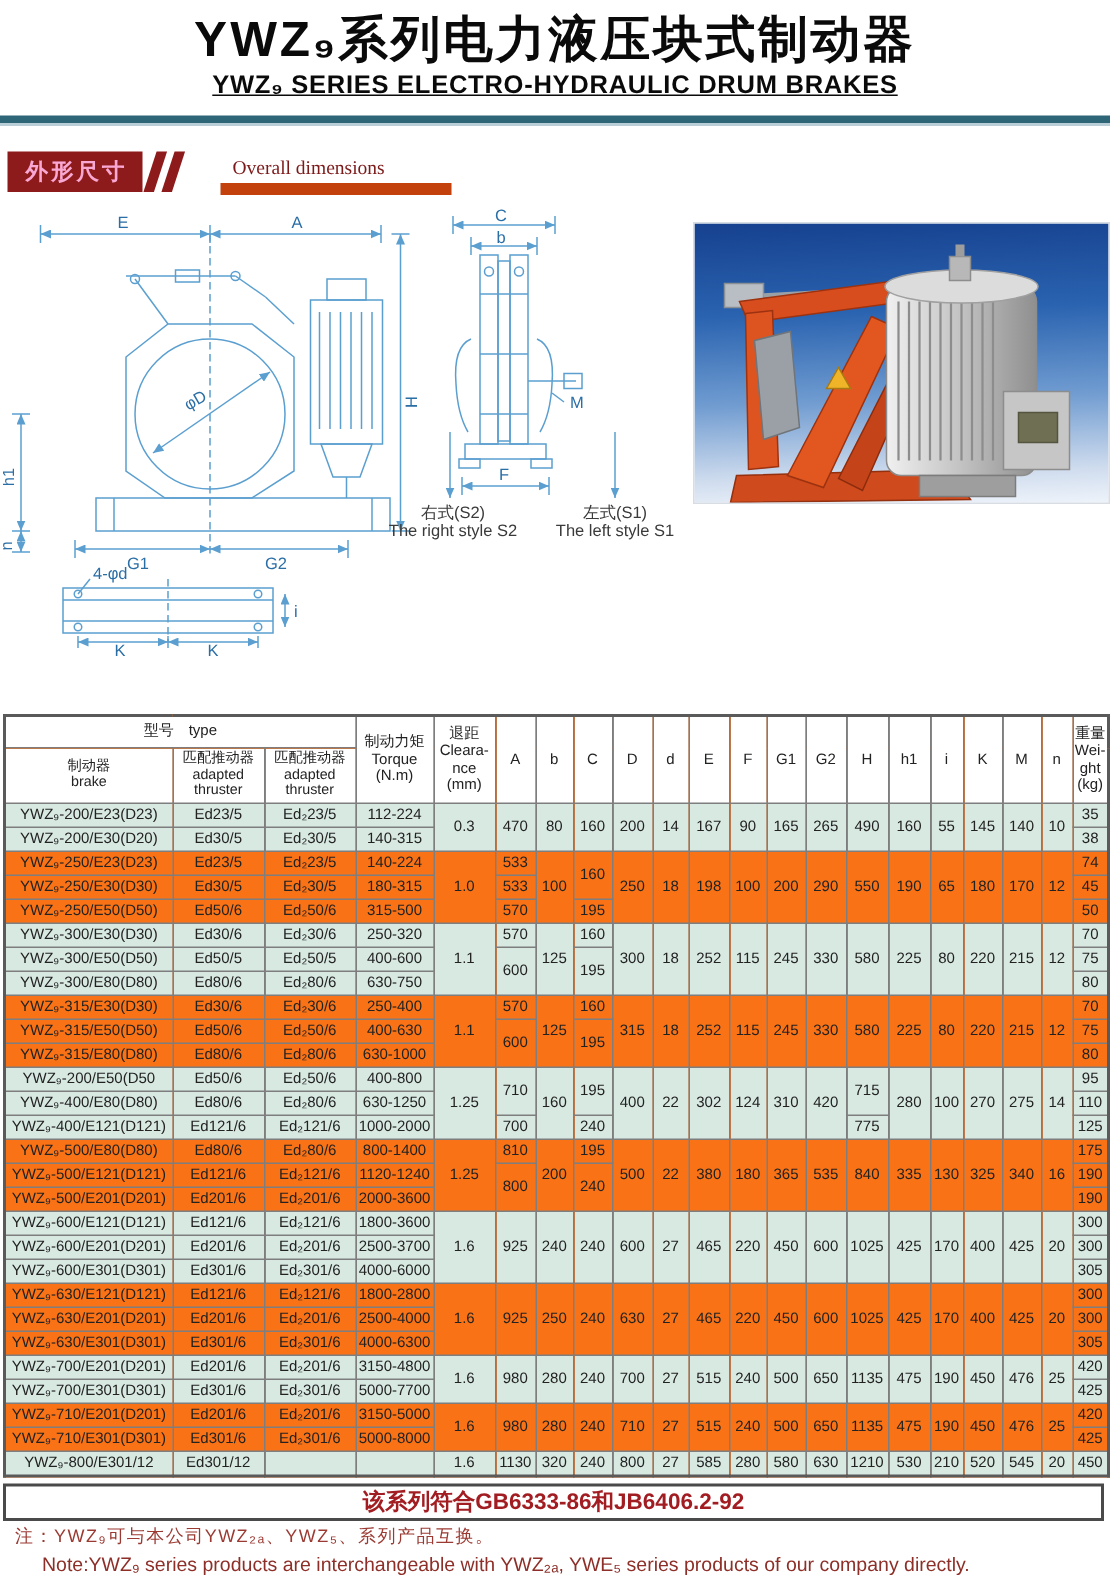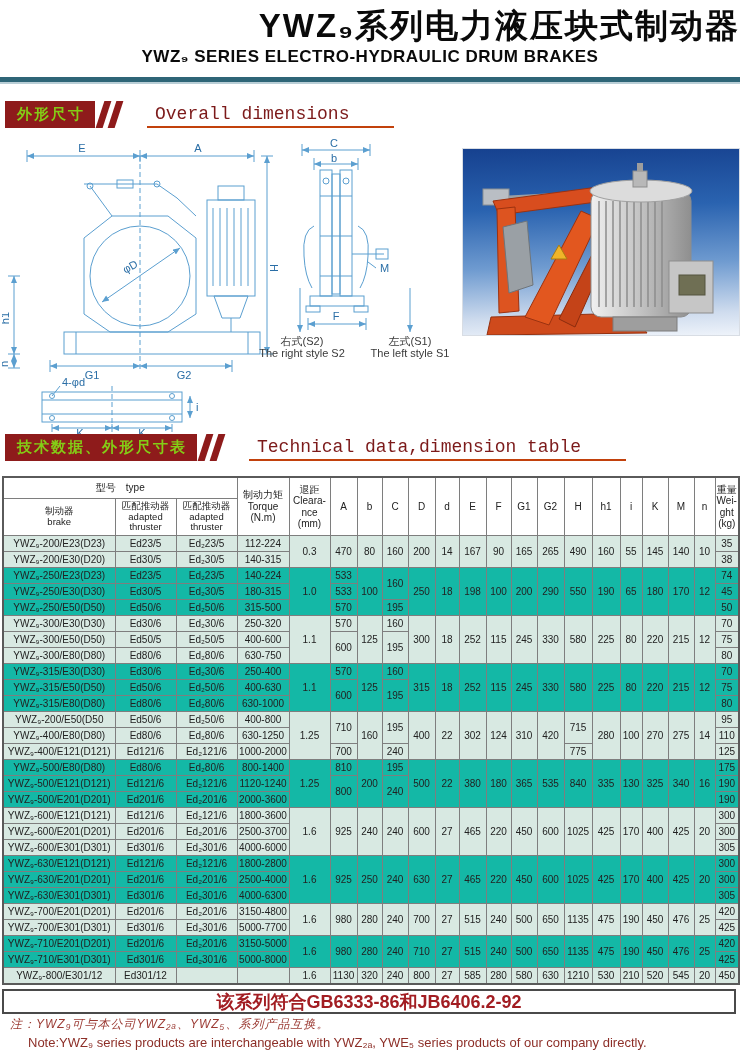--- a/index.html
+++ b/index.html
@@ -1,57 +1,57 @@
 <!DOCTYPE html>
 <html><head>
 <meta charset="utf-8">
 <style>
   html,body { margin:0; padding:0; background:#ffffff; }
   .page { position:relative; width:740px; height:1054px; background:#ffffff; overflow:hidden;
           font-family:"Liberation Sans","DejaVu Sans",sans-serif; color:#111; }
 
-  .title   { position:absolute; top:4px; left:0; width:100%; text-align:right;
+  .title   { position:absolute; top:4px; left:0; width:100%; text-align:center;
              font-size:33px; font-weight:bold; letter-spacing:2px; color:#0a0a0a; }
   .subtitle{ position:absolute; top:47px; left:0; width:100%; text-align:center;
-             font-size:17px; font-weight:bold; letter-spacing:0.5px; color:#0a0a0a; }
+             font-size:17px; font-weight:bold; letter-spacing:0.5px; color:#0a0a0a;text-decoration:underline; }
   .divider { position:absolute; top:77px; left:0; width:100%; height:5px;
              background:#2e6577; border-bottom:2px solid #b9ced6; }
 
   .section { position:absolute; left:5px; height:28px; white-space:nowrap; }
   .sec1 { top:101px; } .sec2 { top:434px; }
-  .badge { display:inline-block; background:#8e1b1b; color:#84cc16; font-weight:bold;
+  .badge { display:inline-block; background:#8e1b1b; color:#f9a8d4; font-weight:bold;
            font-size:15px; letter-spacing:2px; padding:4px 10px 4px 12px; vertical-align:top; }
   .slash { display:inline-block; width:7px; height:27px; background:#8e1b1b;
            transform:skewX(-18deg); margin-left:5px; vertical-align:top; }
   .caption { display:inline-block; margin-left:28px; color:#7c1a1a;
-             font-family:Liberation Mono, monospace; font-size:18px;
-             border-bottom:2px solid #c2410c; padding:3px 45px 2px 8px; vertical-align:top; }
+             font-family:Liberation Serif, serif; font-size:13px;
+             border-bottom:8px solid #c2410c; padding:3px 45px 2px 8px; vertical-align:top; }
 
   .drawing { position:absolute; top:136px; left:2px; width:458px; height:302px; }
   .drawing text { font-family:"Liberation Sans","DejaVu Sans",sans-serif; fill:#2a6ea6; font-size:11px; }
   .drawing .stylelabel { fill:#3a3a3a; }
 
   .photo { position:absolute; left:462px; top:148px; width:276px; height:186px;
            background:linear-gradient(178deg,#16418f 0%,#2a63b0 32%,#6f9bd0 62%,#cfdcee 88%,#eef3fa 100%);
            border:1px solid #d8dde4; }
 
   table.spec { position:absolute; top:476px; left:2px; width:734px; border-collapse:collapse;
-               table-layout:fixed; font-size:10px; color:#222; background:#14b8a6; border:2px solid #5a5a5a; }
+               table-layout:fixed; font-size:10px; color:#222; background:#f97316; border:2px solid #5a5a5a; }
   table.spec th, table.spec td { border:1px solid #7e7e7e; text-align:center; vertical-align:middle;
                padding:0; overflow:hidden; }
   table.spec th { font-weight:normal; white-space:pre-wrap; font-size:9.5px; line-height:1.14; color:#222; background:#fff; }
   table.spec thead tr:nth-child(1) th { height:20px; font-size:10px; }
   table.spec thead tr:nth-child(2) th { height:36px; }
   table.spec td { height:15px; line-height:1; }
   table.spec tr.shade td { background:#d8e9e2; }
 
   .banner { position:absolute; top:989px; left:2px; width:730px; height:21px; background:#fff;
             border:2px solid #4a4a4a; display:flex; align-items:center; justify-content:center;
-            gap:16px; font-weight:bold; font-size:18px; color:#a21d22; white-space:nowrap; }
-  .note-cn { position:absolute; top:1016px; left:10px; font-size:12px; color:#9b3a33; letter-spacing:1px;font-style:italic; }
+            gap:16px; font-weight:bold; font-size:15px; color:#a21d22; white-space:nowrap; }
+  .note-cn { position:absolute; top:1016px; left:10px; font-size:12px; color:#9b3a33; letter-spacing:1px; }
   .note-en { position:absolute; top:1035px; left:28px; font-size:13px; color:#8d2f28;
              font-family:Liberation Sans, sans-serif; }
 </style>
 </head>
 <body>
 
 <div class="page">
 
   <div class="title">YWZ₉系列电力液压块式制动器</div>
   <div class="subtitle">YWZ₉ SERIES ELECTRO-HYDRAULIC DRUM BRAKES</div>
@@ -218,23 +218,20 @@
       <line x1="199" y1="52" x2="199" y2="158" stroke="#8d8d8d" stroke-width="1.5"></line>
       <ellipse cx="178" cy="42" rx="51" ry="11" fill="#dcdcdc" stroke="#a0a0a0"></ellipse>
       <rect x="170" y="22" width="14" height="16" fill="#b8b8b8" stroke="#8d8d8d"></rect>
       <rect x="174" y="14" width="6" height="8" fill="#9d9d9d"></rect>
       <rect x="206" y="112" width="44" height="52" fill="#c6c6c6" stroke="#8d8d8d"></rect>
       <rect x="216" y="126" width="26" height="20" fill="#6f6f54" stroke="#55553f"></rect>
       <rect x="150" y="168" width="64" height="14" fill="#9e9e9e" stroke="#7c7c7c"></rect>
     </svg>
   </div>
 
-  <div class="section sec2">
-    <span class="badge">技术数据、外形尺寸表</span><span class="slash"></span><span class="slash"></span><span class="caption">Technical data,dimension table</span>
-  </div>
 
   <table class="spec">
     <colgroup>
       <col style="width:112px">
         <col style="width:61px">
         <col style="width:61px">
         <col style="width:52px">
         <col style="width:41px">
       <col style="width:27px">
         <col style="width:25px">

